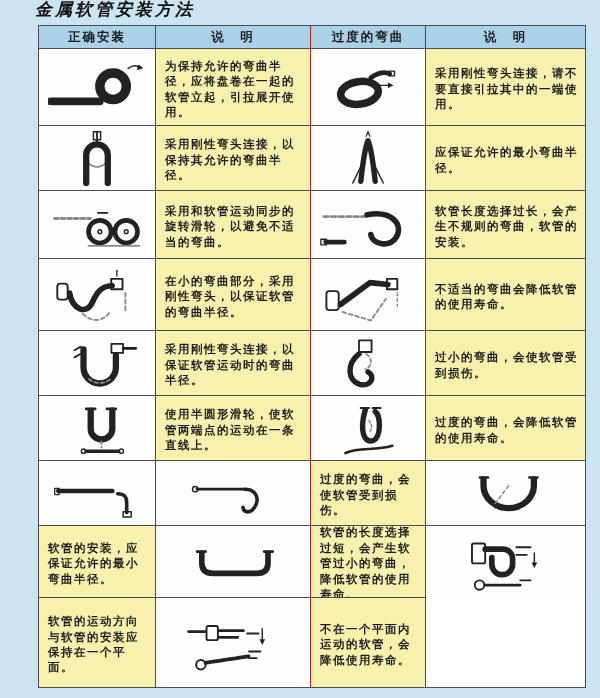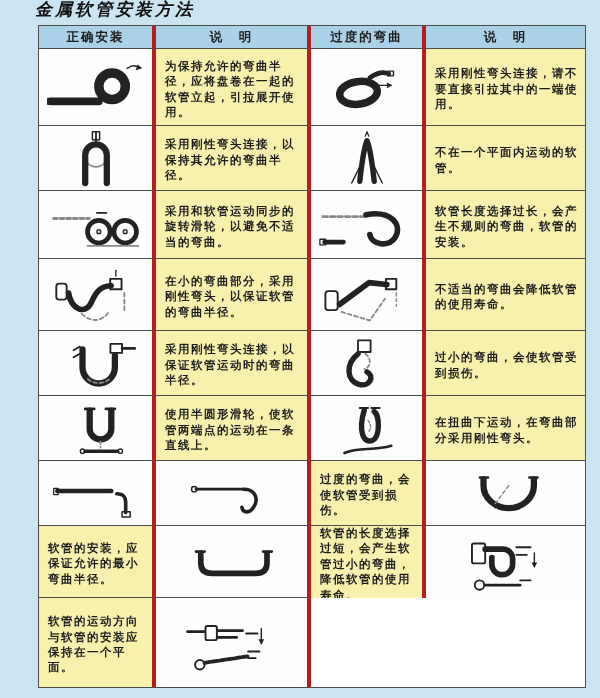--- a/index.html
+++ b/index.html
@@ -18,21 +18,21 @@
   .tbl {
     position:absolute; left:38px; top:25px;
     display:grid;
     grid-template-columns:117px 155px 115px 159px;
     grid-template-rows:23px 77px 65px 68px 72px 65px 65px 65px 72px 89px;
     border:1px solid #4c4c4c;
     background:#fff;
   }
   .tbl > div {
     box-sizing:border-box;
-    border-right:4px solid #b91c1c;
+    border-right:1px solid #b91c1c;
     border-bottom:1px solid #4c4c4c;
     overflow:hidden;
   }
   .tbl > div:nth-child(4n) { border-right:none; }
   .tbl > div:nth-last-child(-n+4) { border-bottom:none; }
   .hdr {
     background:#a9d2e8;
     display:flex; align-items:center; justify-content:center;
     font-weight:bold; font-size:12.5px; letter-spacing:2px; color:#1c1c1c;
   }
@@ -104,21 +104,21 @@
     </div>
   <div class="img">
     <svg viewBox="0 0 110 64">
       <path d="M47 58 Q51 22 55 13 Q59 22 63 58" stroke-width="6"></path>
       <path d="M38 60 L50 36" stroke-width="1.6"></path>
       <path d="M72 60 L60 36" stroke-width="1.6"></path>
       <path d="M53 8 l2 -5 2 5" stroke-width="1.4"></path>
     </svg>
   </div>
   <div class="desc">
-      <span>不在一个平面内运动的软管。</span>
+      <span>应保证允许的最小弯曲半径。</span>
     </div>
 
   <div class="img">
     <svg viewBox="0 0 110 64">
       <path class="lt" d="M10 26 H48" stroke-width="3" stroke-dasharray="4 3"></path>
       <path d="M56 20 h10" stroke-width="2"></path>
       <circle cx="58" cy="40" r="12" stroke-width="5"></circle>
       <circle cx="86" cy="40" r="12" stroke-width="5"></circle>
       <circle cx="58" cy="40" r="2" stroke-width="1.5"></circle>
       <circle cx="86" cy="40" r="2" stroke-width="1.5"></circle>
@@ -204,21 +204,21 @@
     </div>
   <div class="img">
     <svg viewBox="0 0 110 64">
       <path d="M47 10 h9 M60 10 h9" stroke-width="2.4"></path>
       <path d="M52 12 C45 36 51 50 61 46 C70 42 69 18 63 14" stroke-width="6"></path>
       <path class="lt" d="M56 24 C60 28 60 34 56 37" stroke-width="1.6" stroke-dasharray="3 2"></path>
       <path d="M30 60 C46 53 62 58 82 52" stroke-width="3"></path>
     </svg>
   </div>
   <div class="desc">
-      <span>在扭曲下运动，在弯曲部分采用刚性弯头。</span>
+      <span>过度的弯曲，会降低软管的使用寿命。</span>
     </div>
 
   <div class="img">
     <svg viewBox="0 0 110 64">
       <path d="M12 30 H72" stroke-width="5"></path>
       <path d="M14 30 H70" stroke-width="2" stroke="#fff" stroke-dasharray="3 4"></path>
       <rect x="8" y="27" width="5" height="7" stroke-width="1.4" fill="#fff"></rect>
       <path d="M78 33 C86 33 88 37 88 43 V54" stroke-width="4"></path>
       <rect x="84" y="53" width="9" height="6" stroke-width="1.6" fill="#fff"></rect>
     </svg>
@@ -276,14 +276,17 @@
       <rect x="27" y="15" width="12" height="15" rx="2" stroke-width="2" fill="#fff"></rect>
       <path d="M40 20 h26 M40 27 h20" stroke-width="3"></path>
       <path d="M70 23 h12" stroke-width="2"></path>
       <path d="M86 18 v12" stroke-width="1.5"></path>
       <path class="fil" d="M83 29 l3 6 3 -6 z"></path>
       <circle cx="21" cy="56" r="5" stroke-width="2"></circle>
       <path d="M26 54 L72 47" stroke-width="4" stroke-dasharray="6 2"></path>
       <path d="M72 42 h12 M72 49 h8" stroke-width="2"></path>
     </svg>
   </div>
+  <div class="desc">
+      <span>不在一个平面内运动的软管，会降低使用寿命。</span>
+    </div>
 
 </div>
 
 </body></html>

